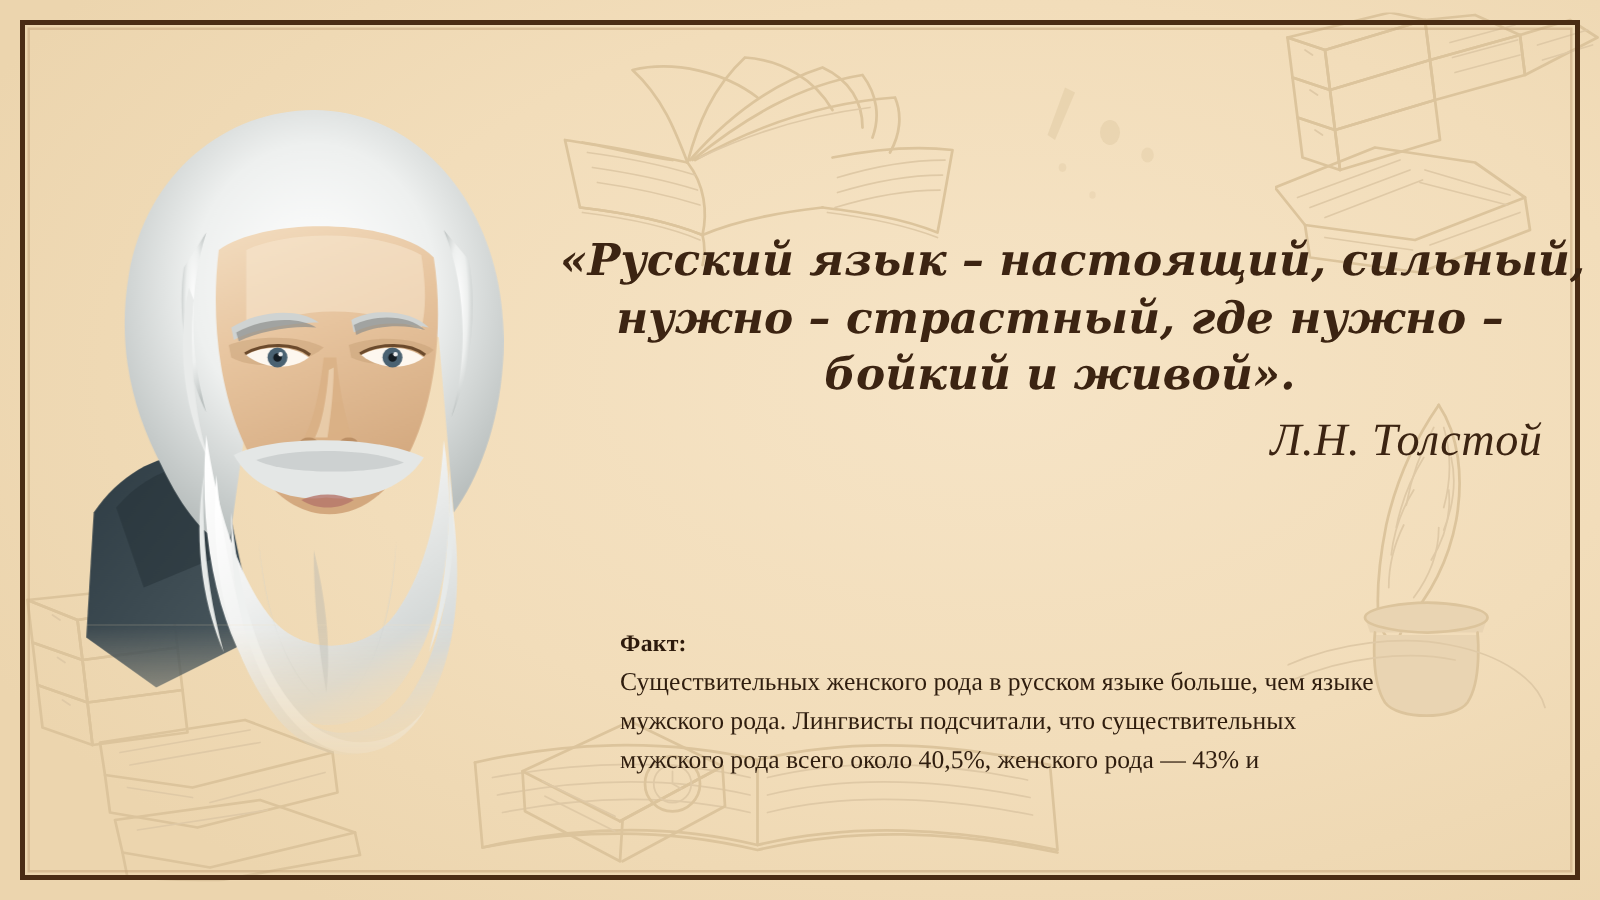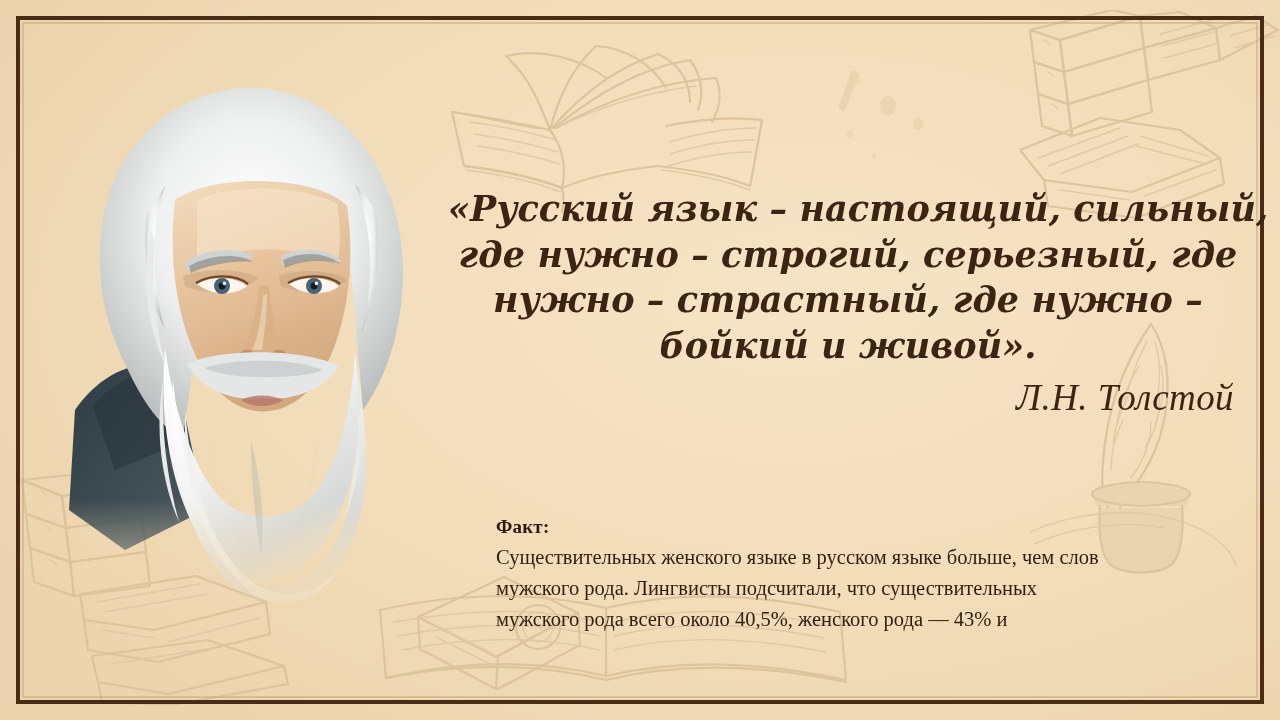--- a/index.html
+++ b/index.html
@@ -59,21 +59,21 @@
     text-align:right;
     padding-right:14px;
     font-family:"Liberation Serif", serif;
     font-style:italic;
     font-size:37px;
     color:#3c2412;
     letter-spacing:.4px;
   }
 
   .fact{
-    position:absolute;left:496px;top:516px;width:752px;
+    position:absolute;left:496px;top:505px;width:752px;
   }
   .fact-title{
     font-family:"Liberation Serif", serif;
     font-weight:700;font-size:19px;color:#2d1a0c;
     margin:0 0 4px 0;letter-spacing:.2px;
   }
   .fact-body{
     font-family:"Liberation Serif", serif;
     font-size:20.5px;line-height:1.52;color:#2f1d0e;
     margin:0;
@@ -315,29 +315,28 @@
 
         <path fill="#e7eae9" d="M108 300 C100 350 106 400 124 442 C112 398 106 350 108 300 Z"></path>
         <path fill="#e7eae9" d="M304 296 C312 348 306 400 288 442 C300 398 306 348 304 296 Z"></path>
       </g>
     </svg>
   </div>
 
   <div class="content">
     <div class="quote">
       <span class="ln">«Русский язык – настоящий, сильный,</span>
-      <span class="ln">где нужно – строгий, серьезный, где</span>
       <span class="ln">нужно – страстный, где нужно –</span>
       <span class="ln">бойкий и живой».</span>
     </div>
     <div class="attrib">Л.Н. Толстой</div>
   </div>
 
   <div class="fact">
     <p class="fact-title">Факт:</p>
     <p class="fact-body">
-      <span class="fl">Существительных женского языке в русском языке больше, чем слов</span>
+      <span class="fl">Существительных женского рода в русском языке больше, чем языке</span>
       <span class="fl">мужского рода. Лингвисты подсчитали, что существительных</span>
       <span class="fl">мужского рода всего около 40,5%,  женского рода — 43% и</span>
     </p>
   </div>
 
 </div>
 
 </body></html>

